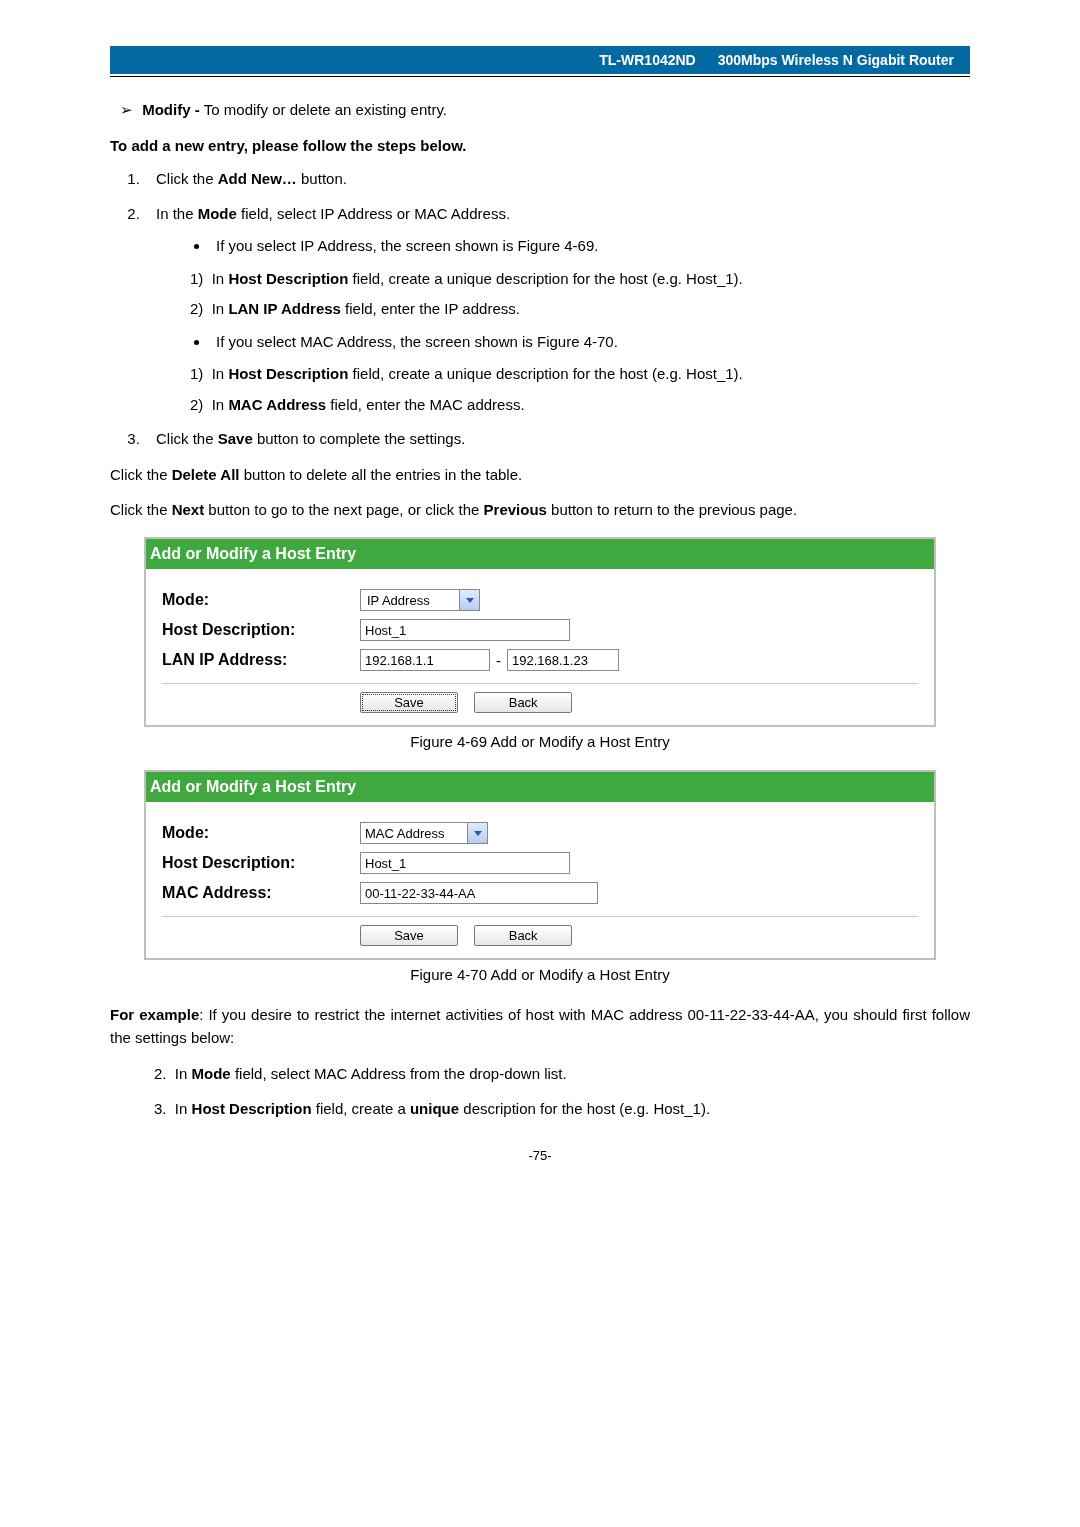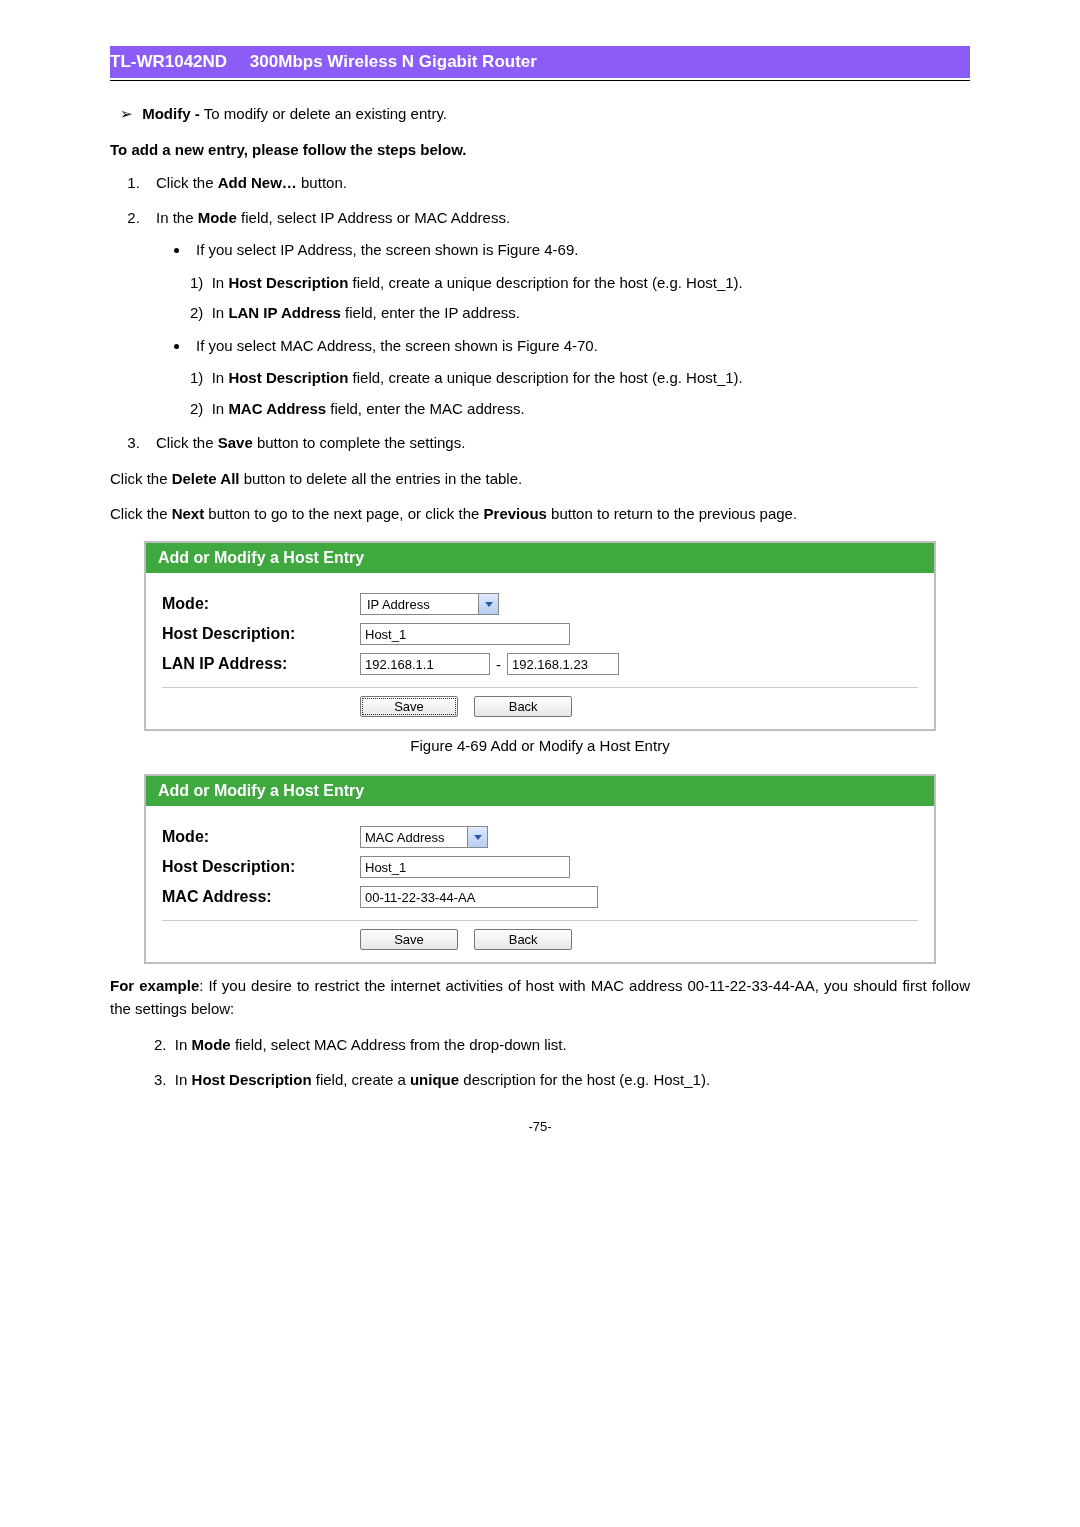--- a/index.html
+++ b/index.html
@@ -11,50 +11,51 @@
     color: #000;
   }
   .page {
     width: 1080px;
     min-height: 1527px;
     box-sizing: border-box;
     padding: 46px 110px 30px 110px;
     position: relative;
   }
   .header-bar {
-    background: #8b5cf6;
+    background: #0369a1;
+    text-align: right;
     padding: 6px 16px 6px 0;
     color: #fff;
-    font-size: 17px;
+    font-size: 14px;
     margin-bottom: 2px;
   }
   .header-bar .model { font-weight: bold; margin-right: 18px; }
   .header-bar .prod  { font-weight: bold; }
   .header-underline { border-bottom: 1.5px solid #000; margin-bottom: 24px; }
   .chev-item { margin: 0 0 18px 10px; }
   .chev { display: inline-block; width: 18px; }
   .sect-heading { font-weight: bold; margin: 0 0 14px 0; }
   ol.top-ol { margin: 0 0 0 34px; padding: 0; }
   ol.top-ol > li { margin-bottom: 12px; padding-left: 12px; line-height: 1.5; }
-  ul.disc { list-style: disc; margin: 10px 0 10px 34px; padding: 0; }
+  ul.disc { list-style: disc; margin: 10px 0 10px 54px; padding: 0; }
   ul.disc > li { margin-bottom: 8px; padding-left: 6px; line-height: 1.5; }
   ol.inner { list-style: none; margin: 8px 0 8px 34px; padding: 0; }
   ol.inner > li { margin-bottom: 8px; line-height: 1.5; }
   .para { margin: 10px 0 12px 0; line-height: 1.55; }
   .bold { font-weight: bold; }
   .panel {
     border: 2px solid #bfbfbf;
     margin: 16px 34px 6px 34px;
     background: #fff;
   }
   .panel-title {
     background: #3fa83f;
     color: #fff;
     font-weight: bold;
-    padding: 6px 12px;
+    padding: 6px 4px;
     font-size: 16px;
   }
   .panel-body { padding: 20px 16px 2px 16px; }
   .row { display: flex; align-items: center; margin-bottom: 8px; }
   .row-label { width: 190px; text-align: left; font-weight: bold; font-size: 16px; padding-right: 8px; }
   .select-wrap { position: relative; display: inline-flex; }
   .select-wrap input {
     height: 22px;
     box-sizing: border-box;
     border: 1px solid #888;
@@ -167,21 +168,21 @@
   <p class="para">
     <span>Click the </span><span class="bold">Next</span><span> button to go to the next page, or click the </span><span class="bold">Previous</span><span> button to return to the previous page.</span>
   </p>
 
   <div class="panel">
     <div class="panel-title">Add or Modify a Host Entry</div>
     <div class="panel-body">
       <div class="row">
         <div class="row-label">Mode:</div>
         <div class="select-wrap">
-          <input style="width: 119px; padding-left: 6px;" readonly="" value="IP Address">
+          <input style="width: 100px; padding-left: 6px;" readonly="" value="IP Address">
           <span class="select-btn">
             <svg viewBox="0 0 10 10">
                 <polygon points="1,3 9,3 5,8" fill="#2a5aa8"></polygon>
               </svg>
           </span>
         </div>
       </div>
       <div class="row">
         <div class="row-label">Host Description:</div>
         <input class="txt" style="width: 210px;" value="Host_1">
@@ -221,20 +222,21 @@
       <div class="row">
         <div class="row-label">MAC Address:</div>
         <input class="txt" style="width: 238px;" value="00-11-22-33-44-AA">
       </div>
       <div class="button-row">
         <span class="btn">Save</span>
         <span class="btn">Back</span>
       </div>
     </div>
   </div>
+  <div class="fig-caption">Figure 4-70    Add or Modify a Host Entry</div>
 
   <p class="para justify">
     <span class="bold">For example</span><span>: If you desire to restrict the internet activities of host with MAC address 00-11-22-33-44-AA, you should first follow the settings below:</span>
   </p>
 
   <div style="margin-left:44px;">
     <p class="para">
       <span>2.</span>&nbsp;
       <span>In </span><span class="bold">Mode</span><span> field, select MAC Address from the drop-down list.</span>
     </p>

